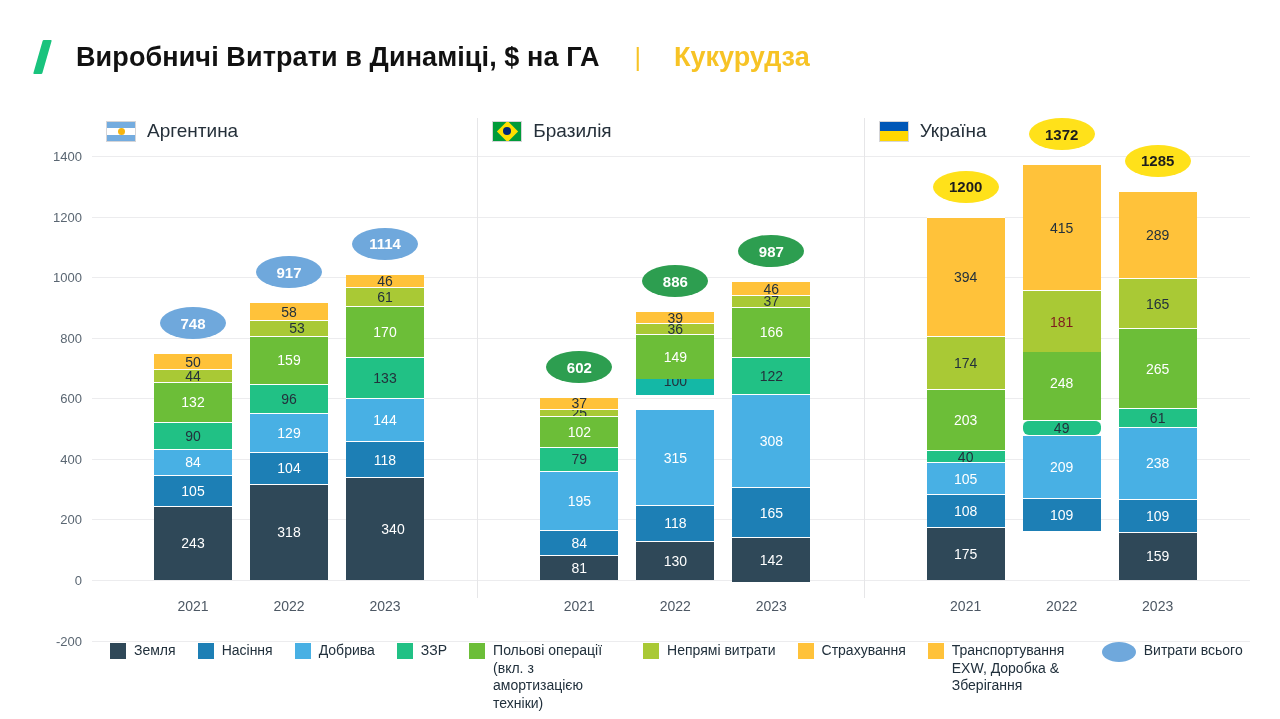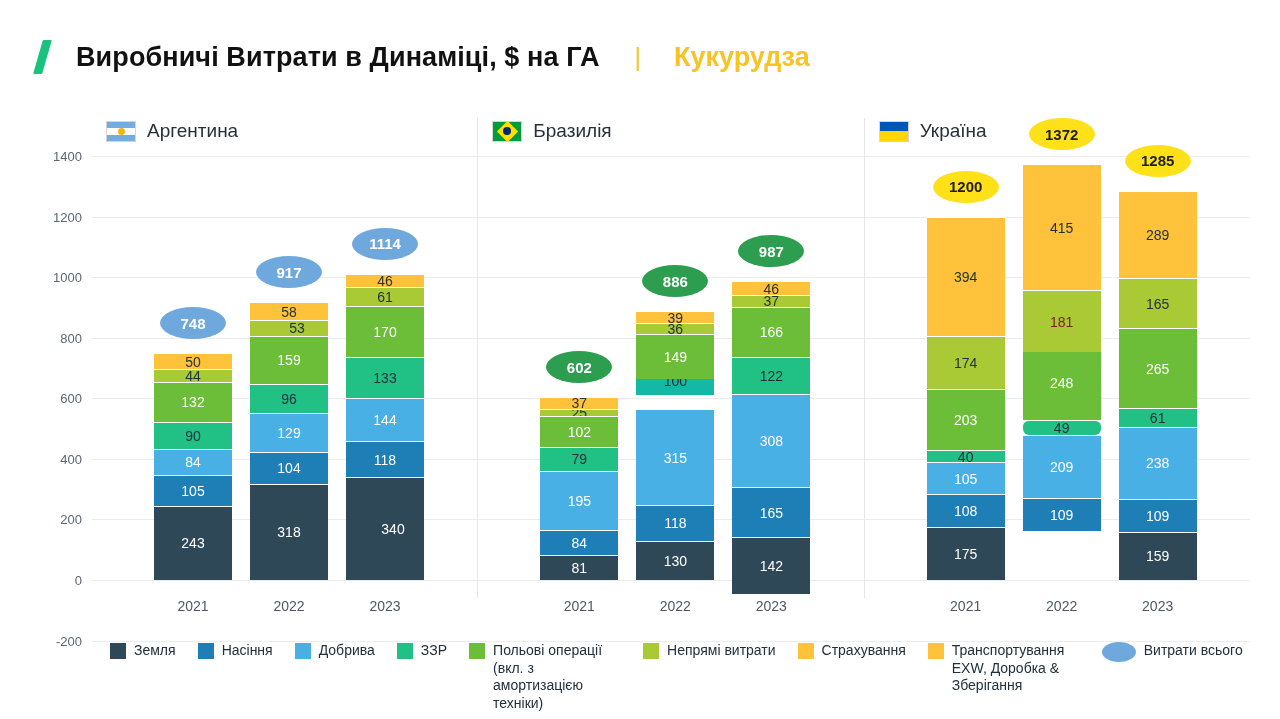--- a/index.html
+++ b/index.html
@@ -224,21 +224,21 @@
                   <div class="seg" style="top: 247px; height: 30.2857px; background: #14b8a6; color: rgb(35, 49, 60);">100</div>
                   <div class="seg" style="top: 216.08px; height: 45.1257px; background: rgb(108, 190, 56); color: rgb(255, 255, 255);">149</div>
                   <div class="seg" style="top: 205.177px; height: 10.9029px; background: rgb(169, 201, 53); color: rgb(35, 49, 60);">36</div>
                   <div class="seg" style="top: 193.366px; height: 11.8114px; background: rgb(255, 194, 58); color: rgb(35, 49, 60);">39</div>
                 </div>
                 <div class="total-badge" style="top: 147.366px; background: rgb(45, 158, 80); color: rgb(255, 255, 255);">886</div>
                 <div class="x-label" style="top: 480px;">2022</div>
               </div>
               <div class="bar-group" style="left: 254px; height: 480px;">
                 <div class="bar-stack" style="height: 480px;">
-                  <div class="seg" style="top: 418.994px; height: 57px; background: rgb(47, 72, 88); color: rgb(255, 255, 255);">142</div>
+                  <div class="seg" style="top: 418.994px; height: 45px; background: rgb(47, 72, 88); color: rgb(255, 255, 255);">142</div>
                   <div class="seg" style="top: 369.023px; height: 49.9714px; background: rgb(29, 127, 181); color: rgb(255, 255, 255);">165</div>
                   <div class="seg" style="top: 275.743px; height: 93.28px; background: rgb(72, 176, 228); color: rgb(255, 255, 255);">308</div>
                   <div class="seg" style="top: 238.794px; height: 36.9486px; background: rgb(33, 193, 133); color: rgb(35, 49, 60);">122</div>
                   <div class="seg" style="top: 188.52px; height: 50.2743px; background: rgb(108, 190, 56); color: rgb(255, 255, 255);">166</div>
                   <div class="seg" style="top: 177.314px; height: 11.2057px; background: rgb(169, 201, 53); color: rgb(35, 49, 60);">37</div>
                   <div class="seg" style="top: 163.383px; height: 13.9314px; background: rgb(255, 194, 58); color: rgb(35, 49, 60);">46</div>
                 </div>
                 <div class="total-badge" style="top: 117.383px; background: rgb(45, 158, 80); color: rgb(255, 255, 255);">987</div>
                 <div class="x-label" style="top: 480px;">2023</div>
               </div>

